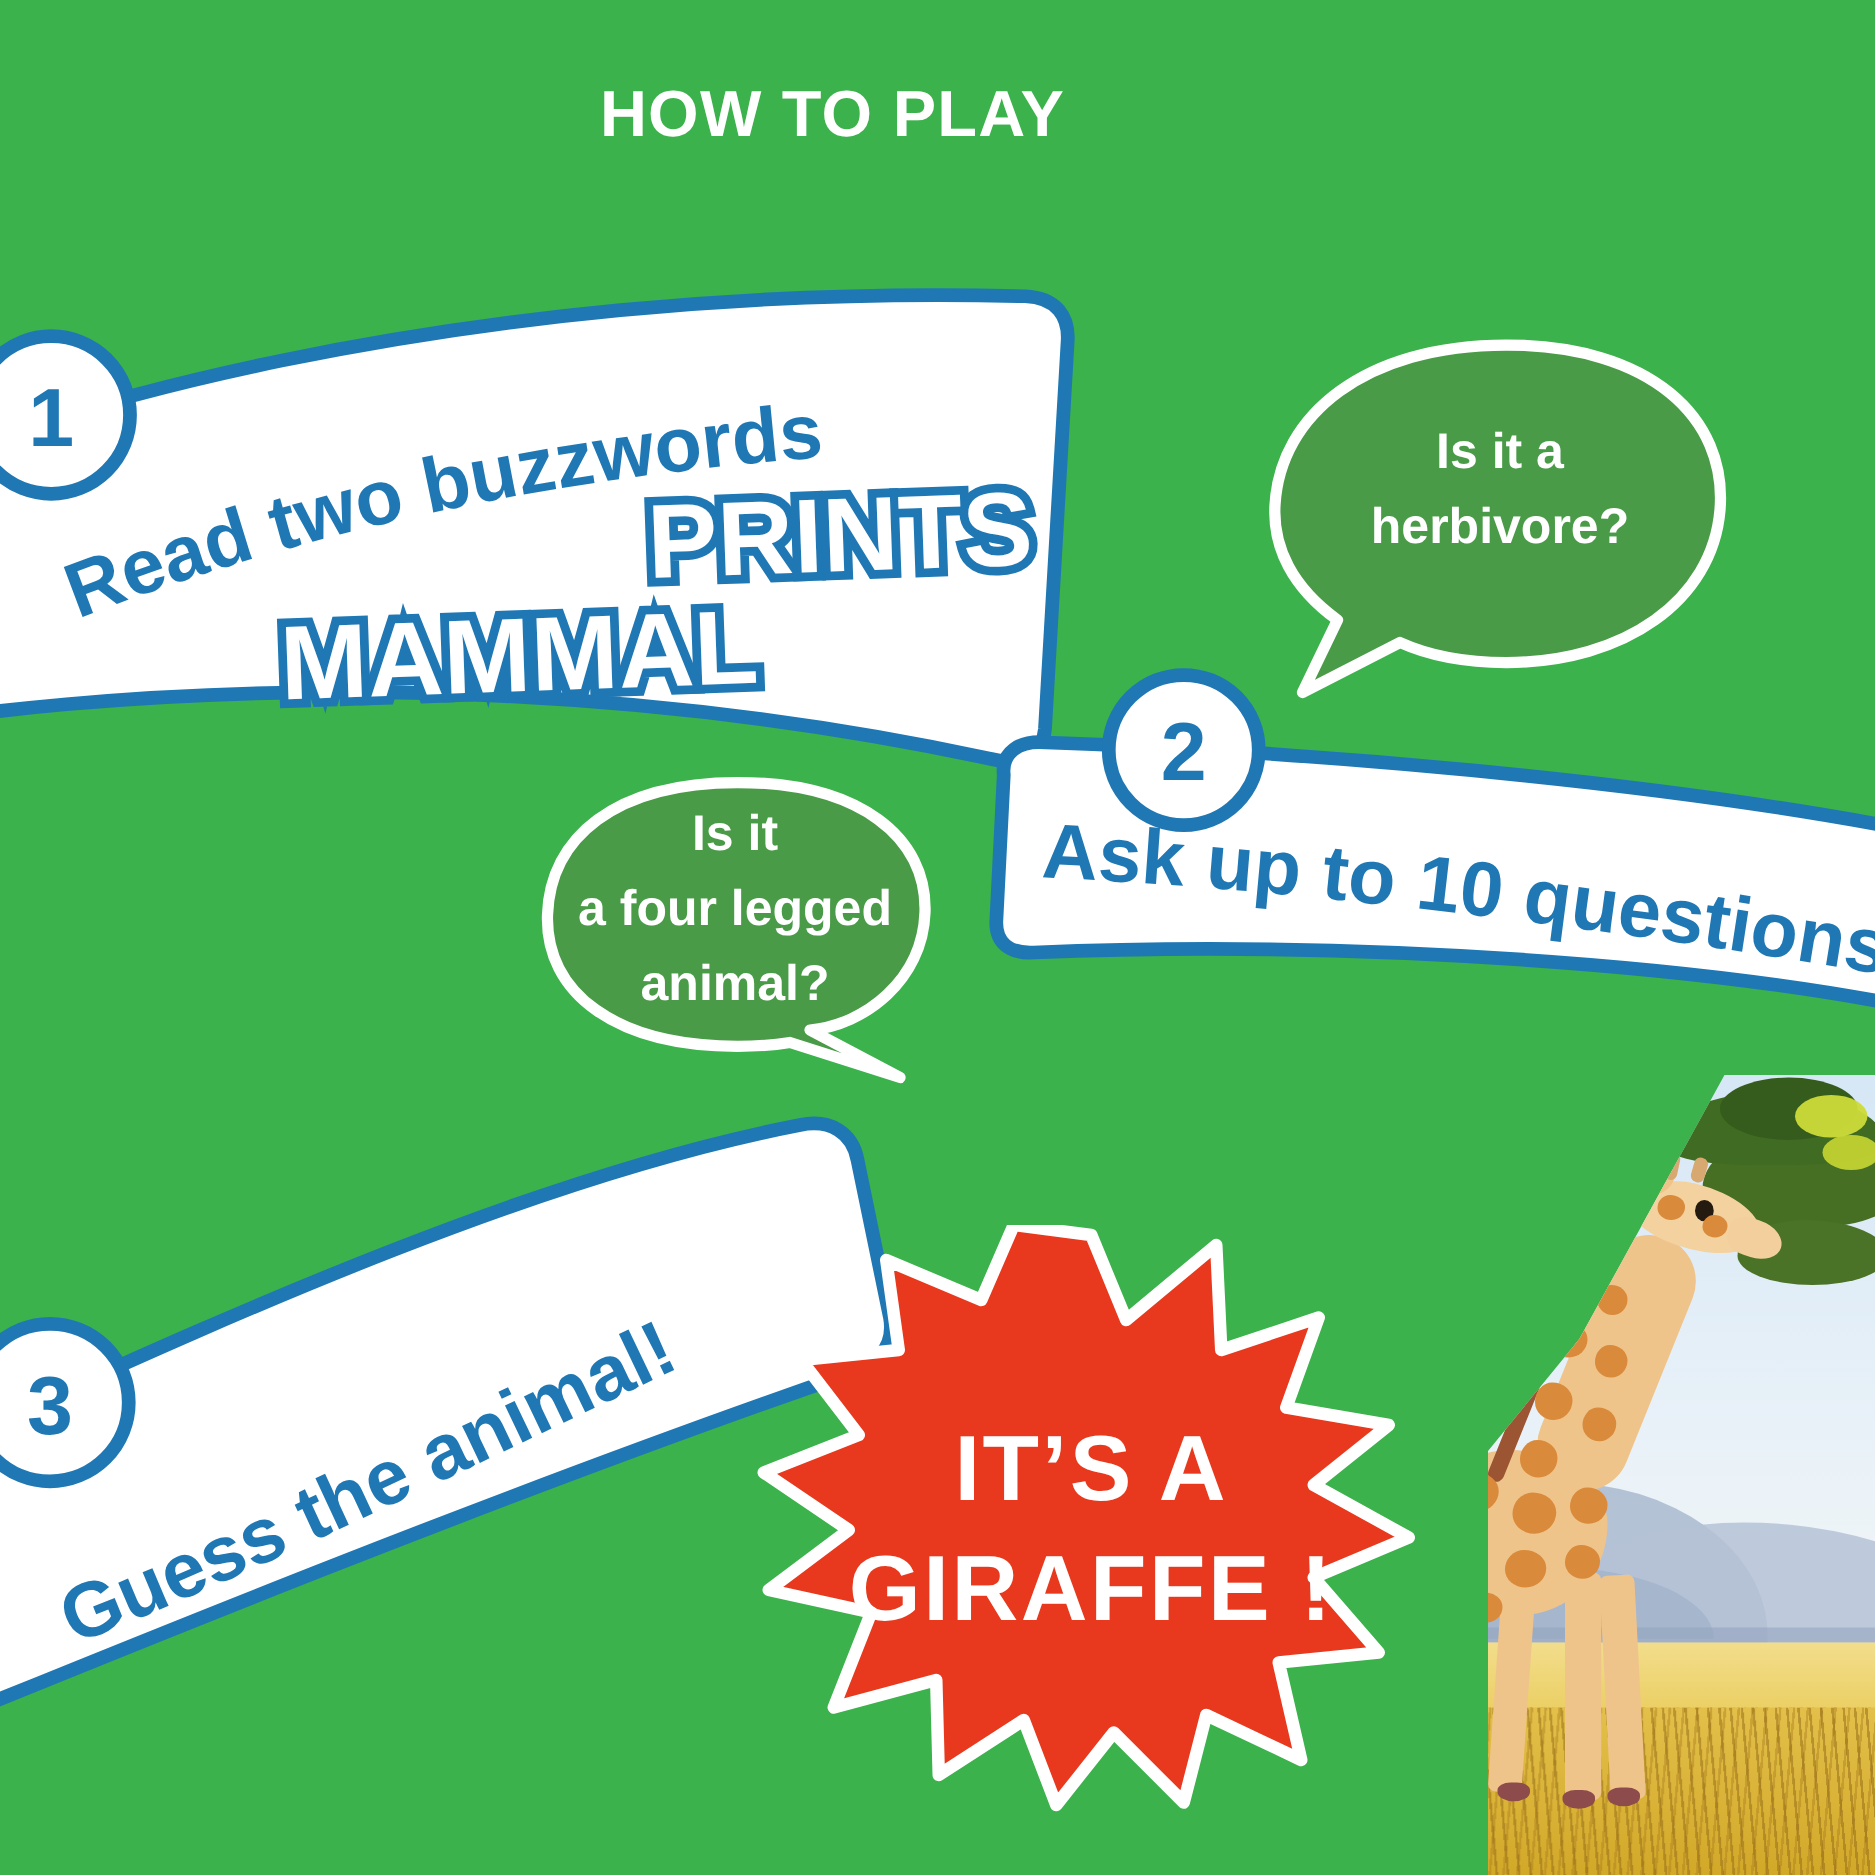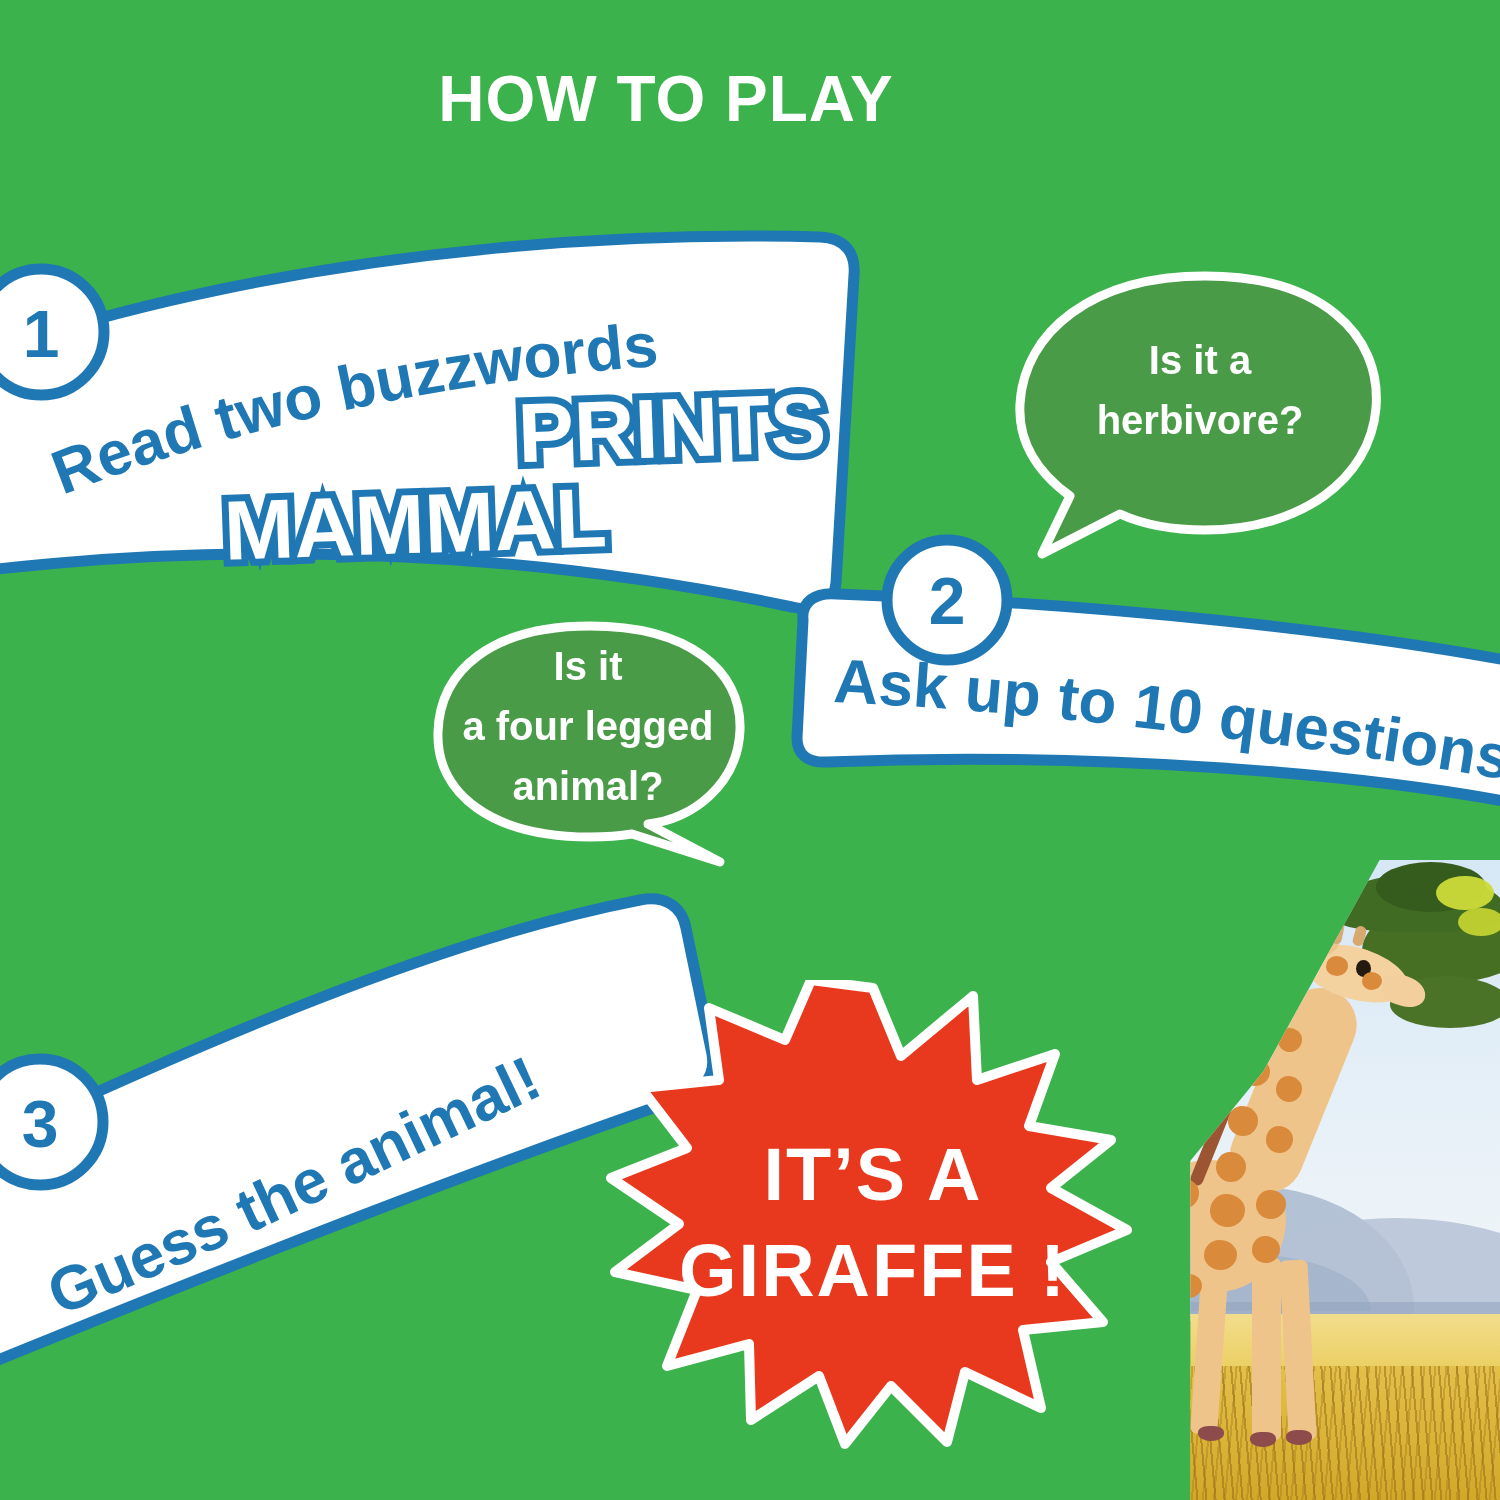--- a/index.html
+++ b/index.html
@@ -17,21 +17,21 @@
   }
 
   
   #title {
     position: absolute;
     top: 62px;
     left: 0;
     width: 1332px;
     text-align: center;
     color: #ffffff;
-    font-size: 64px;
+    font-size: 52px;
     font-weight: bold;
     letter-spacing: 1px;
     font-family: "Liberation Sans", sans-serif;
   }
 
   
   #savanna {
     position: absolute;
     right: 0;
     bottom: 0;

